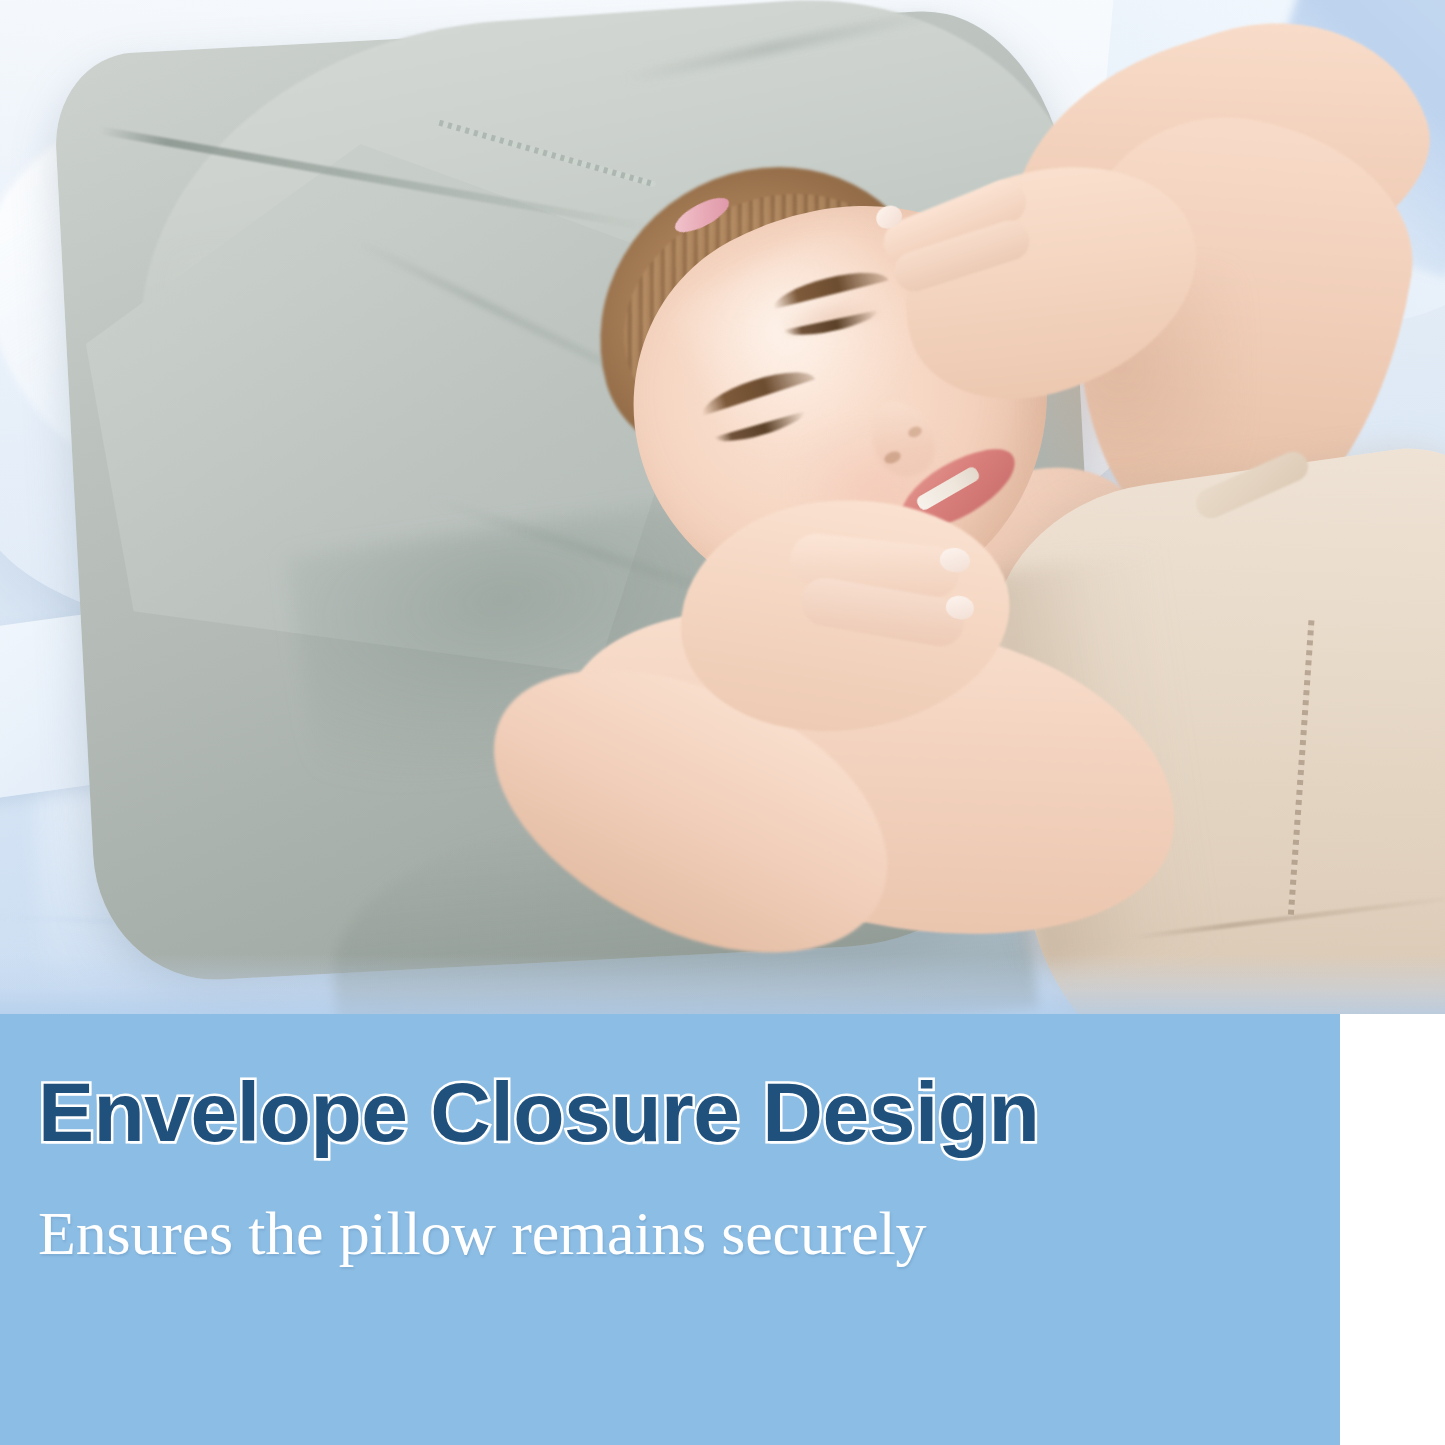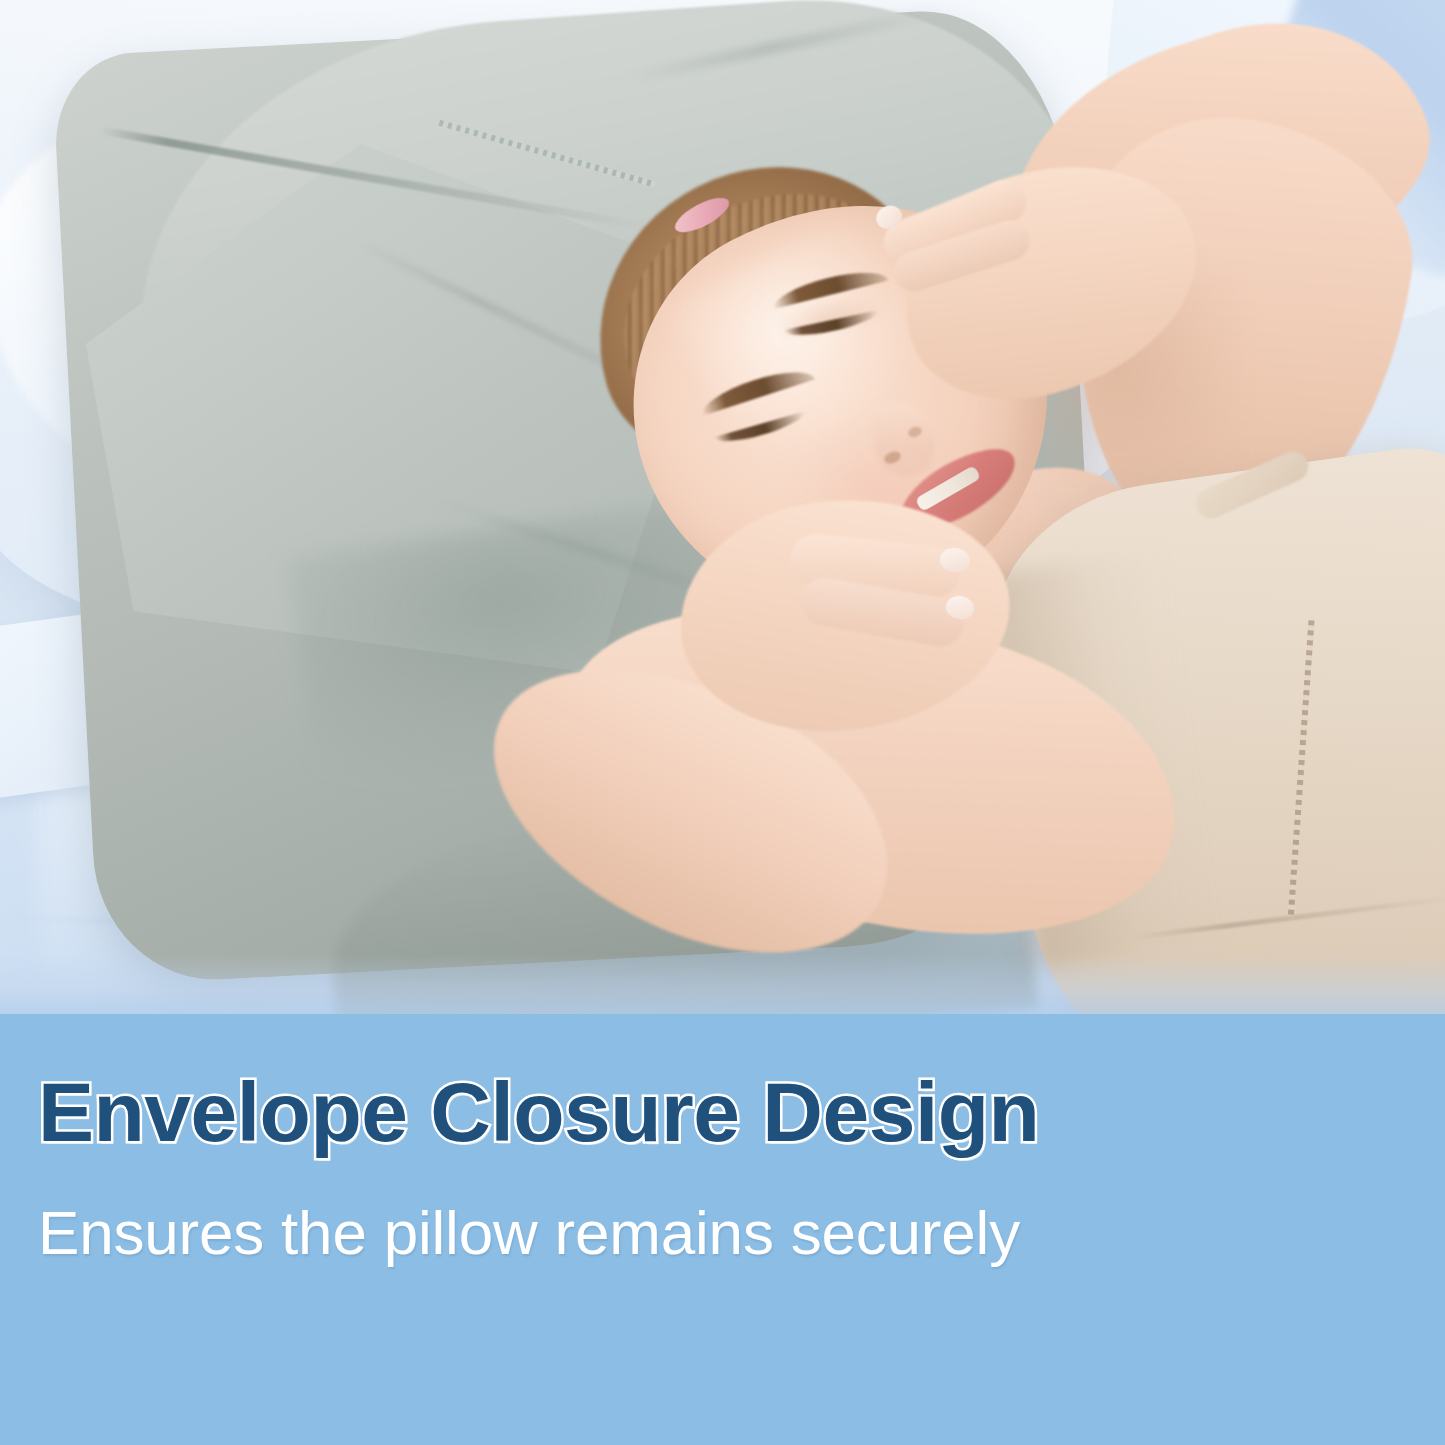--- a/index.html
+++ b/index.html
@@ -436,21 +436,21 @@
 
   
   .photo-bottom-fade{
     position:absolute; left:0; bottom:0; width:1445px; height:60px;
     background:linear-gradient(180deg, rgba(200,218,240,0) 0%, rgba(190,212,238,.45) 60%, rgba(178,205,235,.75) 100%);
   }
 
   
   #banner{
     position:absolute; left:0; top:1014px;
-    width:1445px; height:431px;
+    width:1340px; height:431px;
     background:#8cbde4;
     text-align:center;
   }
   .banner-inner{
     position:absolute; left:38px; top:0; right:30px; bottom:0;
   }
   .headline{
     position:absolute; left:0; top:52px;
     font-family:"Liberation Sans Narrow","Liberation Sans", sans-serif;
     font-weight:bold;
@@ -460,21 +460,21 @@
     color:#20507c;
     white-space:nowrap;
     transform:scaleX(1.0);
     transform-origin:left center;
     -webkit-text-stroke:5px #ffffff;
     paint-order:stroke fill;
     text-shadow:2px 3px 0 rgba(255,255,255,.55);
   }
   .subline{
     position:absolute; left:0; top:182px;
-    font-family:Liberation Sans, sans-serif;
+    font-family:Liberation Serif, serif;
     font-weight:normal;
     font-size:62px;
     line-height:74px;
     color:#ffffff;
     letter-spacing:-0.2px;
     text-shadow:1px 2px 2px rgba(90,135,180,.30);
   }
   .subline div{ white-space:nowrap; }
 </style>
 </head>

